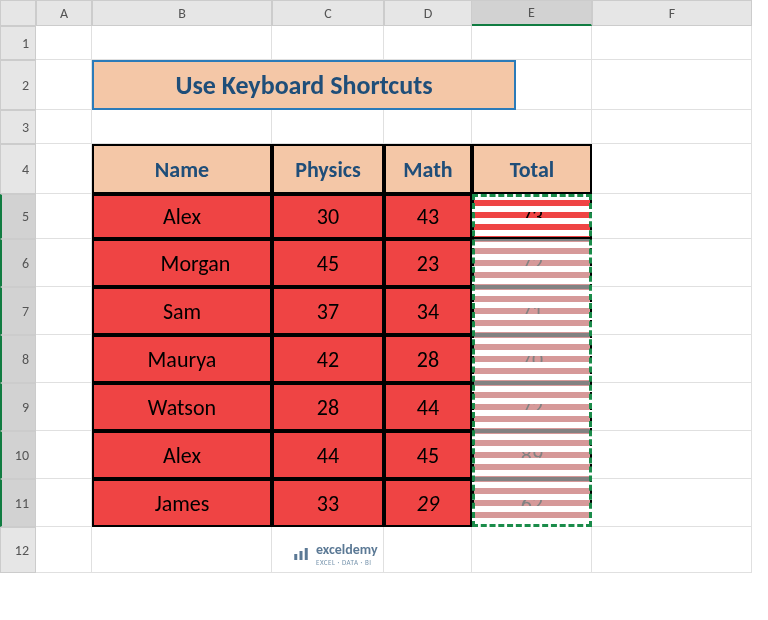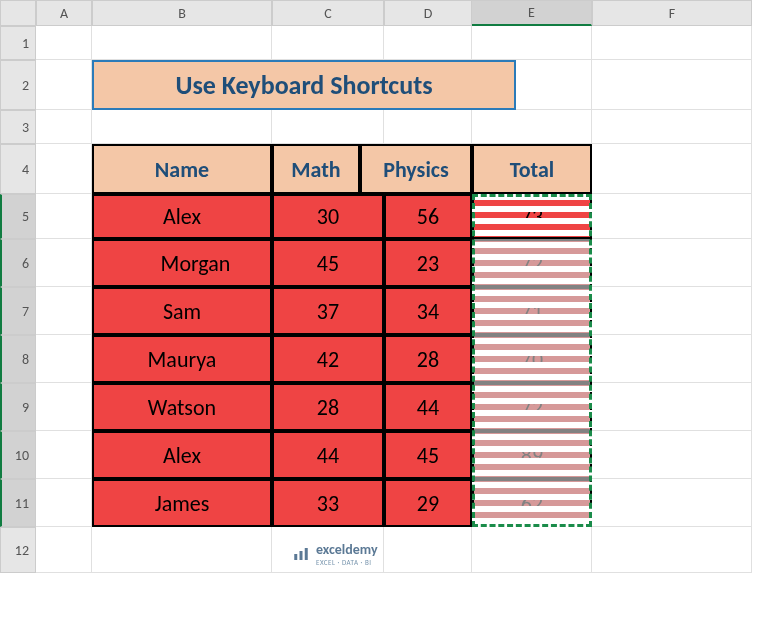--- a/index.html
+++ b/index.html
@@ -253,28 +253,28 @@
       </div>
     </div>
 
   <div class="title-banner" id="banner" style="left: 92px; top: 60px; width: 424px; height: 50px;">
     <span>Use Keyboard Shortcuts</span>
   </div>
 
   <div class="tbl" id="tbl" style="left: 92px; top: 144px;">
       <div class="trow">
         <div class="th" style="width: 180px; height: 50px;">Name</div>
+        <div class="th" style="width: 112px; height: 50px;">Physics</div>
         <div class="th" style="width: 88px; height: 50px;">Math</div>
-        <div class="th" style="width: 112px; height: 50px;">Physics</div>
         <div class="th" style="width: 120px; height: 50px;">Total</div>
       </div>
       <div class="trow">
         <div class="td" style="width: 180px; height: 45px;">Alex</div>
         <div class="td" style="width: 112px; height: 45px;">30</div>
-        <div class="td" style="width: 88px; height: 45px;">56</div>
+        <div class="td" style="width: 88px; height: 45px;">43</div>
         <div class="td" style="width: 120px; height: 45px;">73</div>
       </div>
       <div class="trow">
         <div class="td" style="width: 180px; height: 48px; padding-left: 27px;">Morgan</div>
         <div class="td" style="width: 112px; height: 48px;">45</div>
         <div class="td" style="width: 88px; height: 48px;">23</div>
         <div class="td" style="width: 120px; height: 48px;">72</div>
       </div>
       <div class="trow">
         <div class="td" style="width: 180px; height: 48px;">Sam</div>
@@ -296,21 +296,21 @@
       </div>
       <div class="trow">
         <div class="td" style="width: 180px; height: 48px;">Alex</div>
         <div class="td" style="width: 112px; height: 48px;">44</div>
         <div class="td" style="width: 88px; height: 48px;">45</div>
         <div class="td" style="width: 120px; height: 48px;">89</div>
       </div>
       <div class="trow">
         <div class="td" style="width: 180px; height: 48px;">James</div>
         <div class="td" style="width: 112px; height: 48px;">33</div>
-        <div class="td" style="width: 88px; height: 48px;">29</div>
+        <div class="td" style="width: 88px; height: 48px; font-style: italic;">29</div>
         <div class="td" style="width: 120px; height: 48px;">62</div>
       </div>
     </div>
 
   <div id="selfill" class="sel-fill" style="left: 474px; top: 239px; width: 116px; height: 286px;"></div>
   <div id="copysel" class="copy-sel" style="left: 472px; top: 194px; width: 120px; height: 333px;">
       <div class="ants"></div>
     </div>
 
   <div class="watermark" id="wm" style="left: 292px; top: 533px; margin-top: 8px;">

